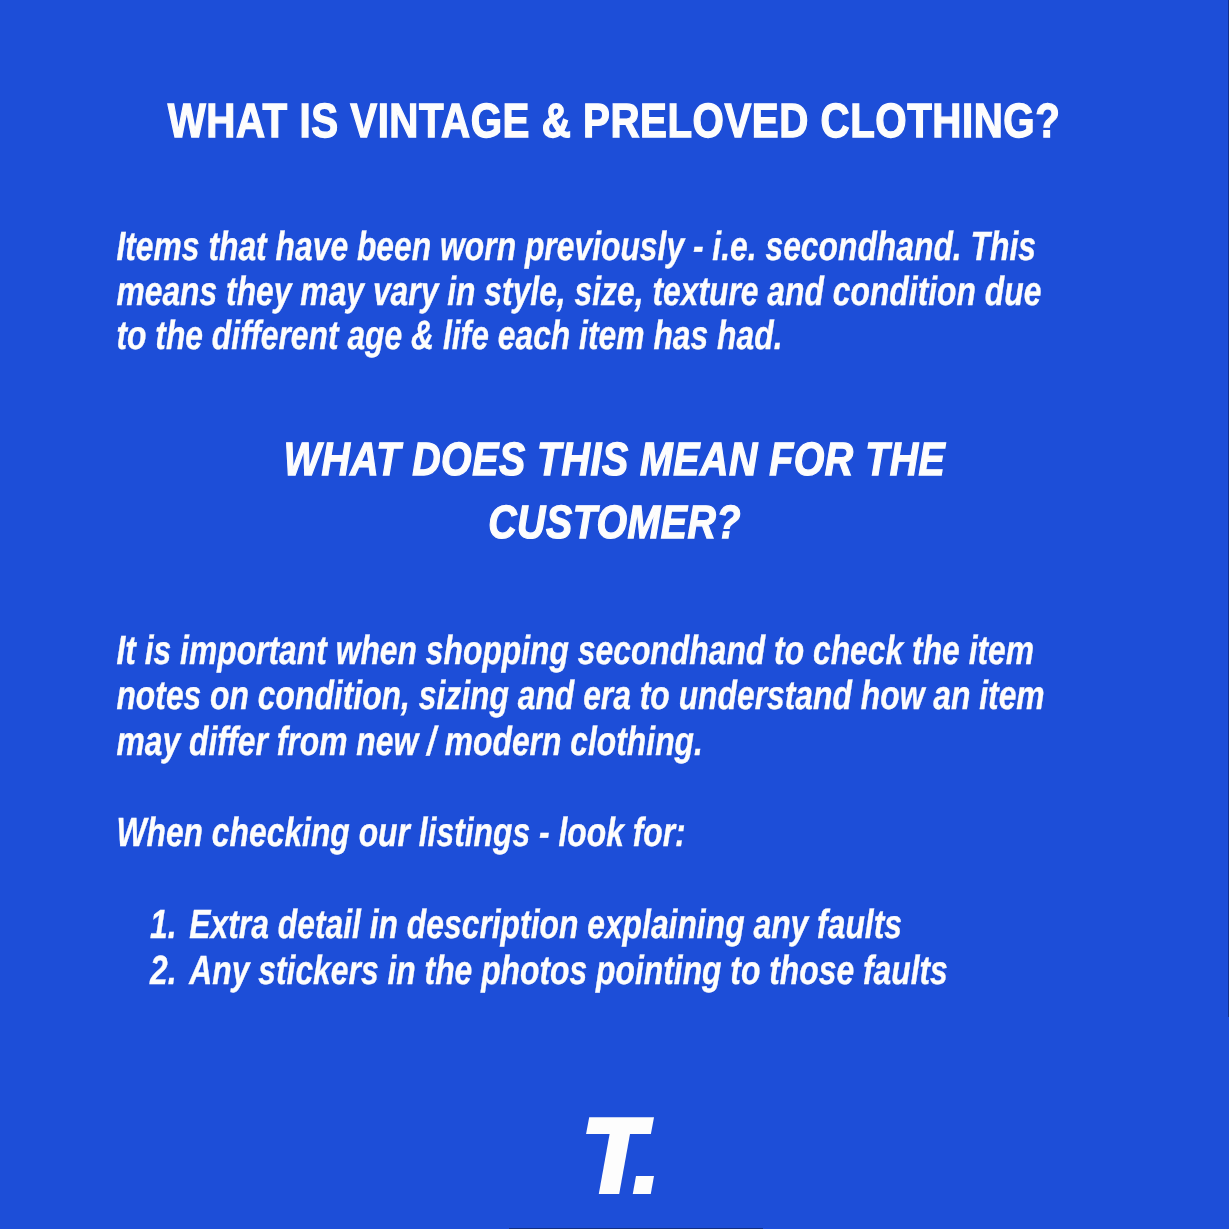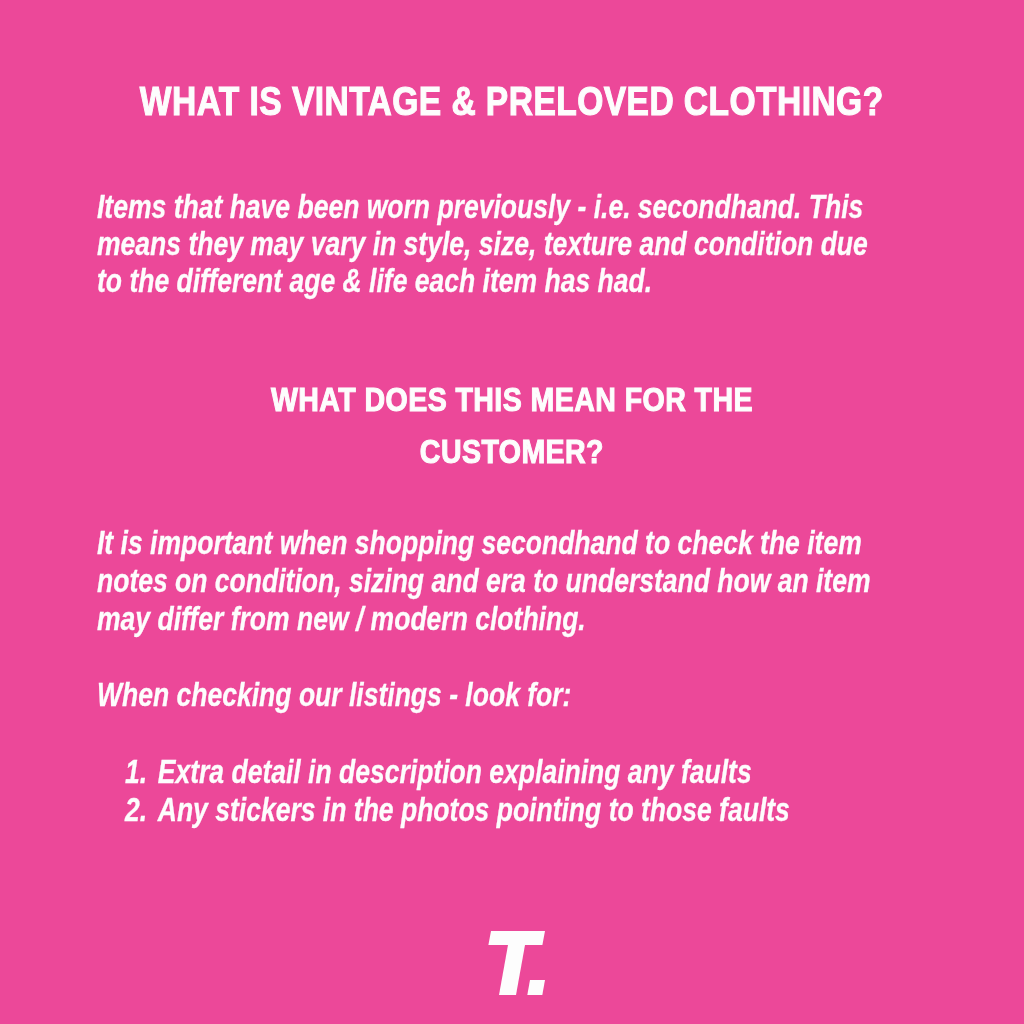--- a/index.html
+++ b/index.html
@@ -4,21 +4,21 @@
 <style>
   html, body {
     margin: 0;
     padding: 0;
     background: #000;
   }
   .page {
     position: relative;
     width: 1024px;
     height: 1024px;
-    background: #ec4899;
+    background: #1d4ed8;
     color: #fdfdfd;
     font-family: "Liberation Sans", sans-serif;
     overflow: hidden;
   }
   
   .heading {
     position: absolute;
     left: 0;
     right: 0;
     text-align: center;
@@ -28,21 +28,21 @@
     letter-spacing: 0.5px;
     -webkit-text-stroke: 1.1px #fdfdfd;
     white-space: nowrap;
   }
   .heading .squeeze {
     display: inline-block;
     transform: scaleX(0.84);
     transform-origin: center;
   }
   .heading-primary { top: 77px; }
-  .heading-secondary { top: 373px; font-size: 34px; line-height: 52px; }
+  .heading-secondary { top: 358px; font-size: 39px; line-height: 52px; font-style: italic; }
   .heading-secondary .squeeze span { display: block; }
 
   
   .bodyblock {
     position: absolute;
     font-weight: bold;
     font-style: italic;
     font-size: 34px;
     line-height: 38px;
     transform: scaleX(0.78);

